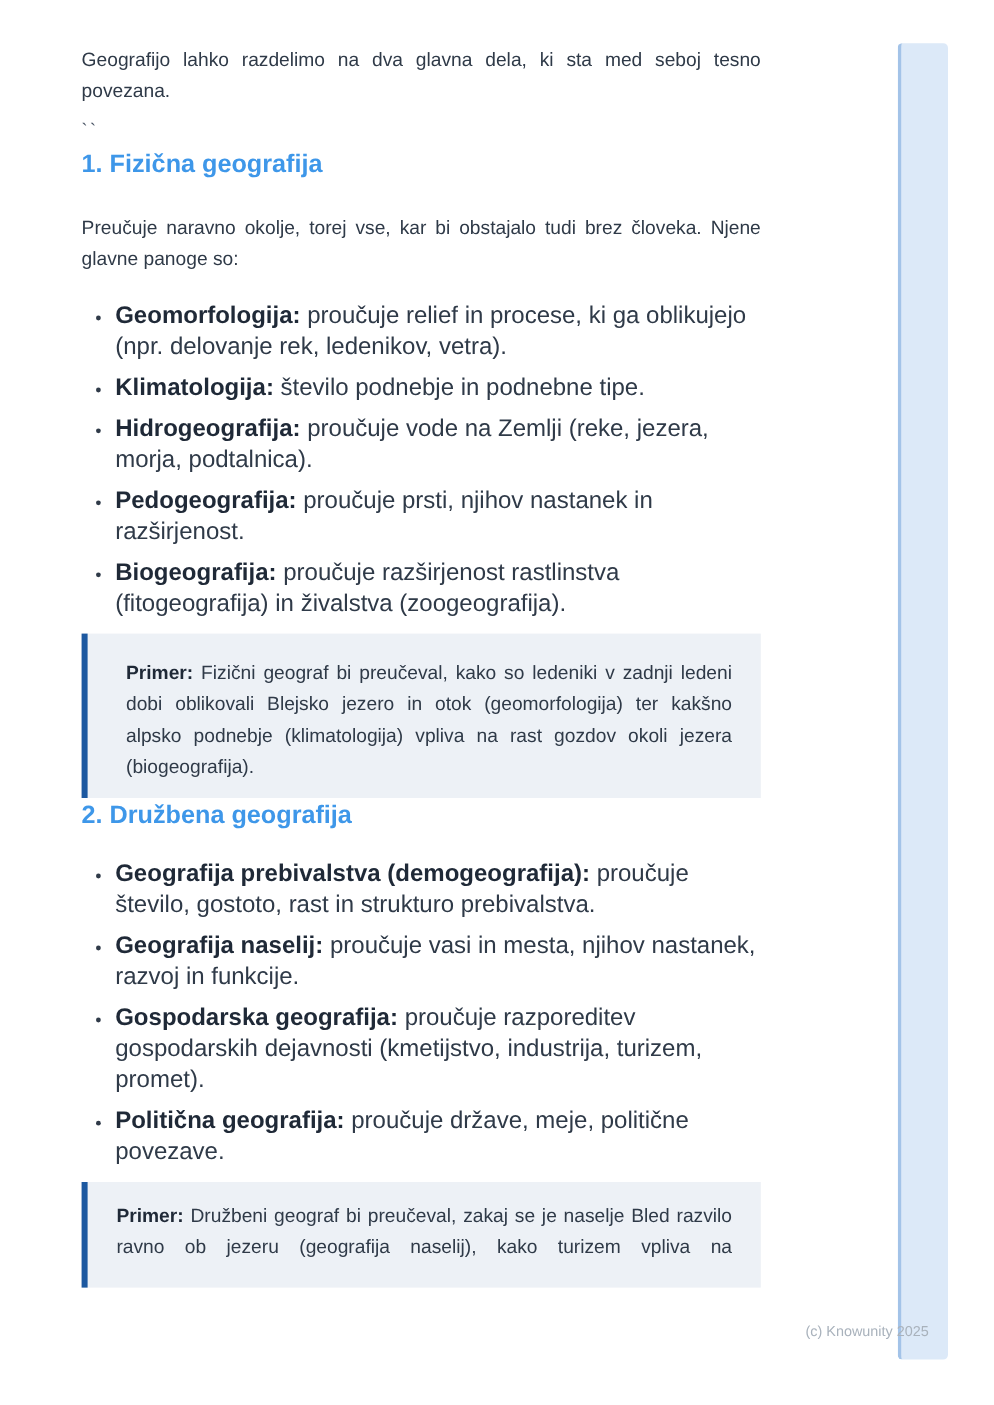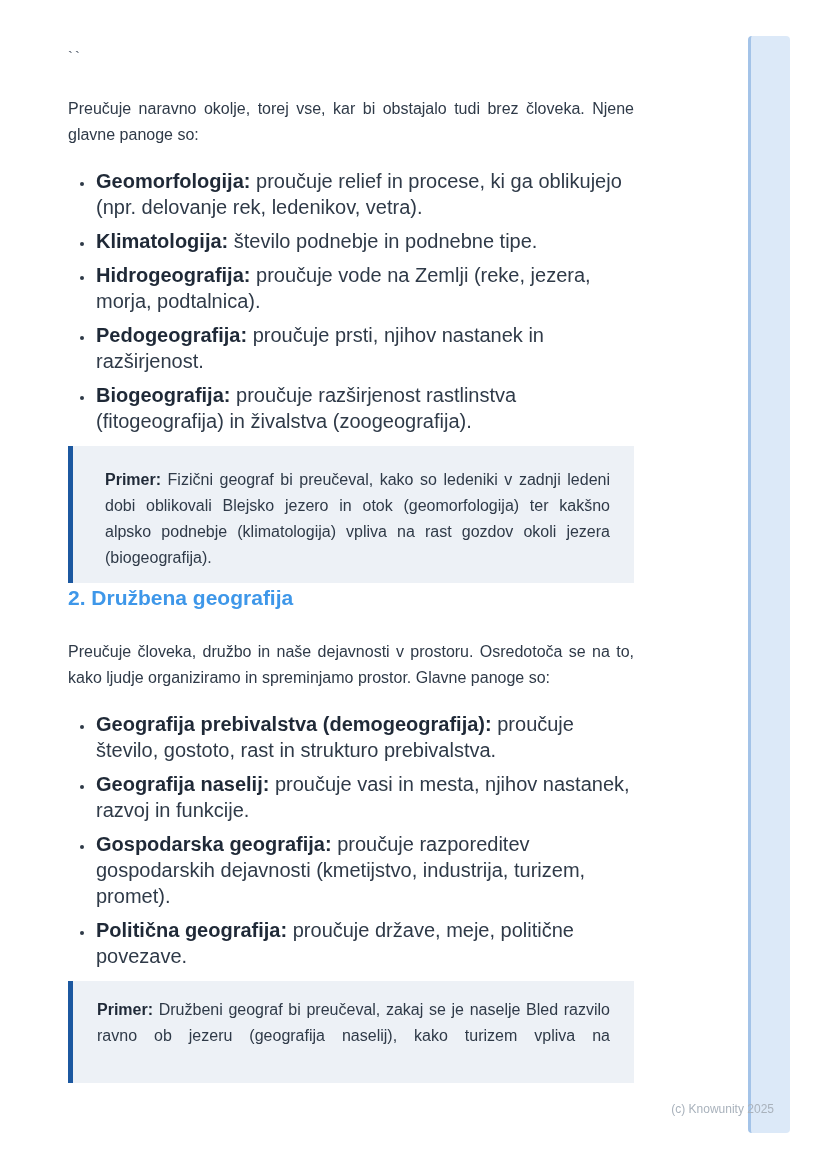--- a/index.html
+++ b/index.html
@@ -62,21 +62,21 @@
     font-weight: 700;
     color: var(--bold-text, #1f2937);
   }
   .example {
     margin-top: 12px;
     background: var(--example-bg, #edf1f6);
     border-left: 5px solid var(--example-border, #1c58a0);
     padding: 21px 24px 12px 32px;
   }
   .example .para { line-height: 26px; }
-  .example.cut { padding: 16px 24px 34px 24px; }
+  .example.cut { padding: 16px 24px 20px 24px; }
   .side-strip {
     position: absolute;
     left: 748px;
     top: 36px;
     width: 42px;
     height: 1097px;
     background: var(--scrollbar-track, #dce9f8);
     border-left: 3px solid var(--scrollbar-edge, #a3c3e8);
     border-radius: 4px;
     z-index: 1;
@@ -89,40 +89,41 @@
     line-height: 14px;
     color: var(--footer-text, #a9b2bc);
     z-index: 2;
   }
 </style>
 </head>
 <body>
 
 <div class="content">
 
+  <p class="para justify">Geografijo lahko razdelimo na dva glavna dela, ki sta med seboj tesno povezana.</p>
 
   <p class="marks">``</p>
 
   <section>
+    <h2 class="heading h1-space">1. Fizična geografija</h2>
     <p class="para justify lead">Preučuje naravno okolje, torej vse, kar bi obstajalo tudi brez človeka. Njene glavne panoge so:</p>
     <ul class="bullets">
       <li><strong class="term">Geomorfologija:</strong> <span>proučuje relief in procese, ki ga oblikujejo (npr. delovanje rek, ledenikov, vetra).</span></li>
       <li><strong class="term">Klimatologija:</strong> <span>število podnebje in podnebne tipe.</span></li>
       <li><strong class="term">Hidrogeografija:</strong> <span>proučuje vode na Zemlji (reke, jezera, morja, podtalnica).</span></li>
       <li><strong class="term">Pedogeografija:</strong> <span>proučuje prsti, njihov nastanek in razširjenost.</span></li>
       <li><strong class="term">Biogeografija:</strong> <span>proučuje razširjenost rastlinstva (fitogeografija) in živalstva (zoogeografija).</span></li>
     </ul>
     <div class="example">
       <p class="para justify"><strong class="example-label">Primer:</strong> <span>Fizični geograf bi preučeval, kako so ledeniki v zadnji ledeni dobi oblikovali Blejsko jezero in otok (geomorfologija) ter kakšno alpsko podnebje (klimatologija) vpliva na rast gozdov okoli jezera (biogeografija).</span></p>
     </div>
   </section>
 
   <section>
     <h2 class="heading h2-space">2. Družbena geografija</h2>
-    <p class="para justify lead">Preučuje človeka, družbo in naše dejavnosti v prostoru. Osredotoča se na to, kako ljudje organiziramo in spreminjamo prostor. Glavne panoge so:</p>
     <ul class="bullets">
       <li><strong class="term">Geografija prebivalstva (demogeografija):</strong> <span>proučuje število, gostoto, rast in strukturo prebivalstva.</span></li>
       <li><strong class="term">Geografija naselij:</strong> <span>proučuje vasi in mesta, njihov nastanek, razvoj in funkcije.</span></li>
       <li><strong class="term">Gospodarska geografija:</strong> <span>proučuje razporeditev gospodarskih dejavnosti (kmetijstvo, industrija, turizem, promet).</span></li>
       <li><strong class="term">Politična geografija:</strong> <span>proučuje države, meje, politične povezave.</span></li>
     </ul>
     <div class="example cut">
       <p class="para justify-all"><strong class="example-label">Primer:</strong> <span>Družbeni geograf bi preučeval, zakaj se je naselje Bled razvilo ravno ob jezeru (geografija naselij), kako turizem vpliva na</span></p>
     </div>
   </section>

